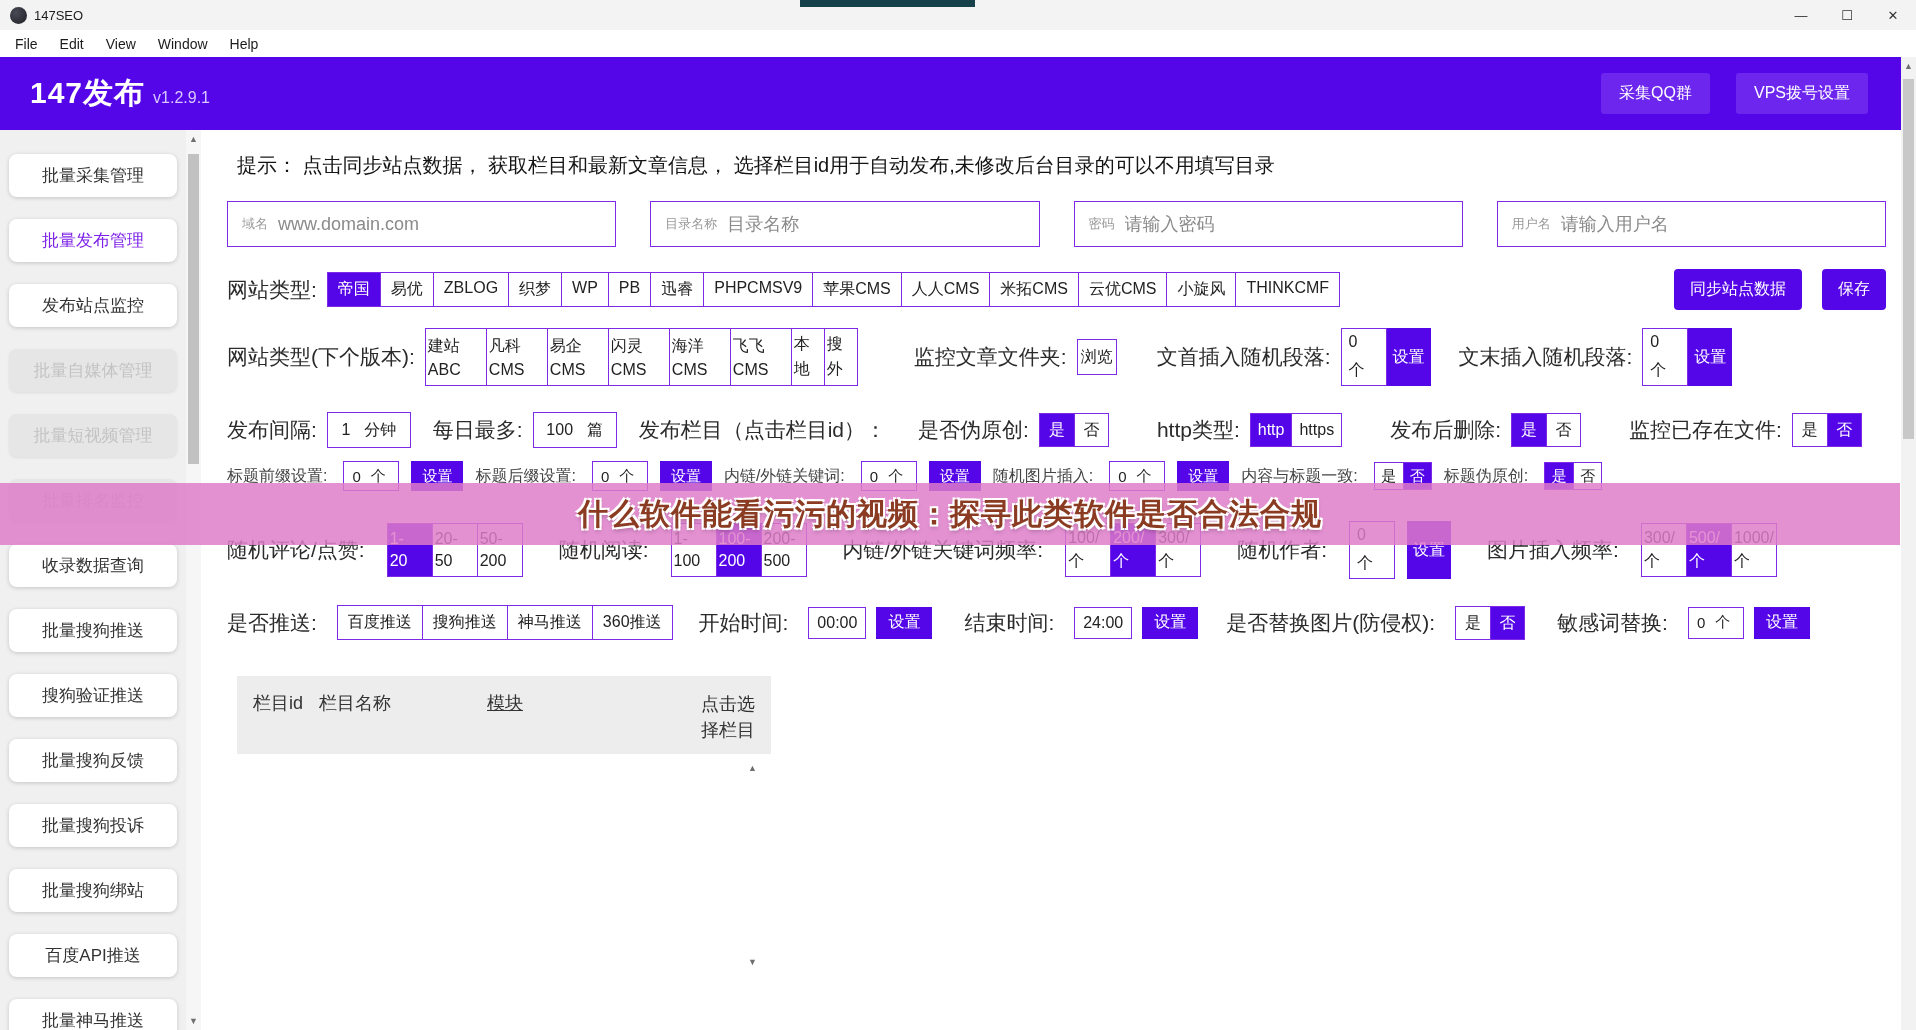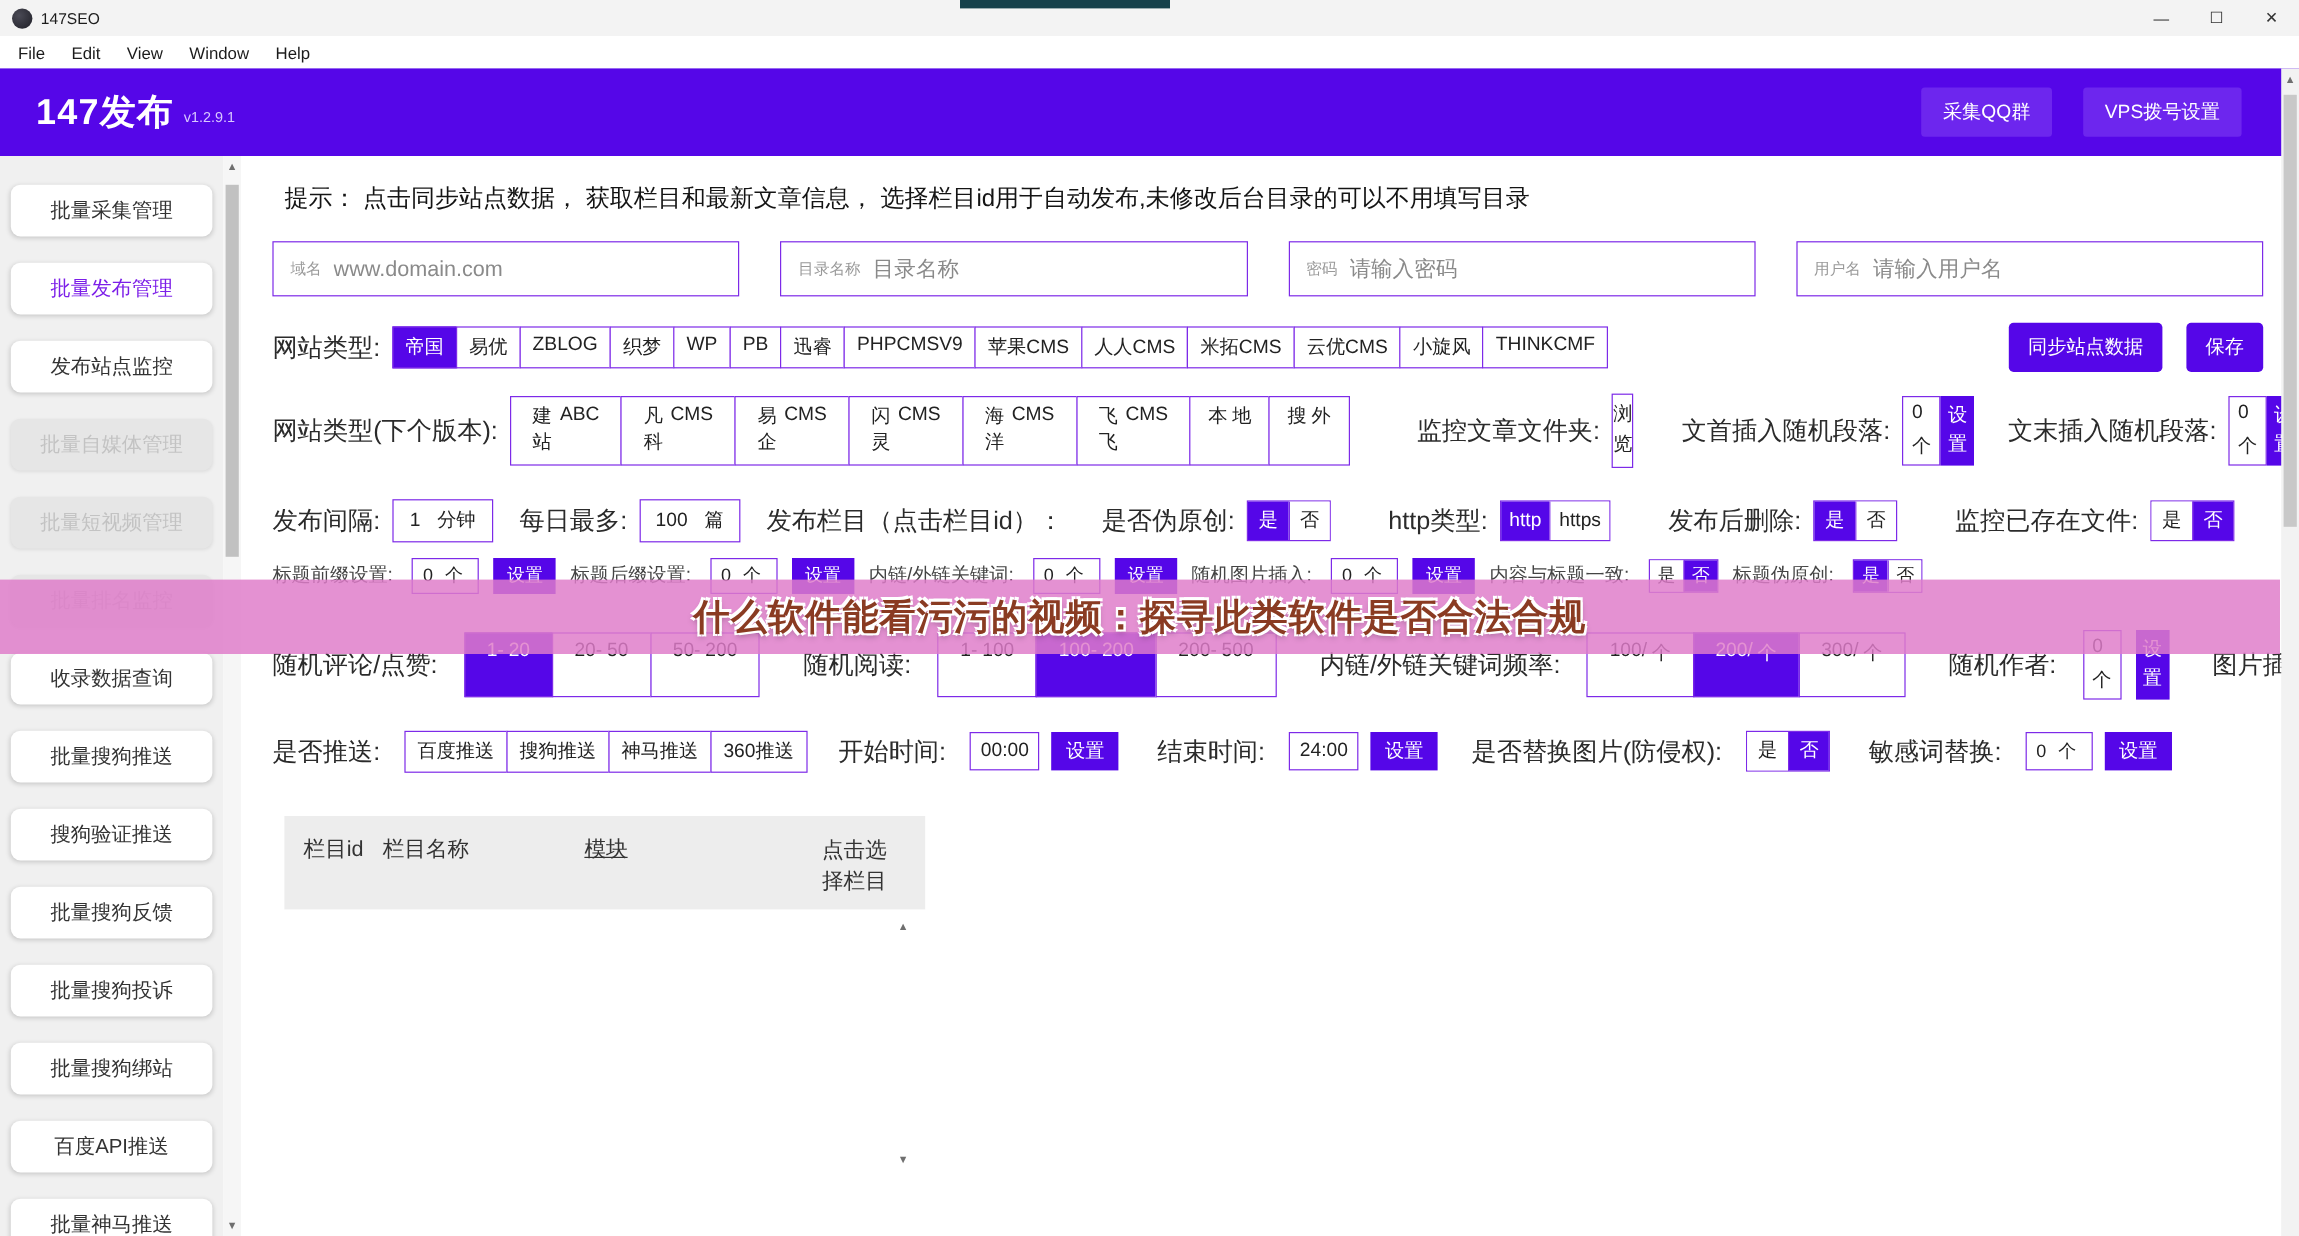--- a/index.html
+++ b/index.html
@@ -16,21 +16,21 @@
   .win-controls{margin-left:auto;display:flex;height:100%;}
   .win-btn{width:46px;display:flex;align-items:center;justify-content:center;font-size:13px;color:#333;cursor:default;}
 
   
   .menubar{height:27px;background:#fff;display:flex;align-items:center;padding-left:4px;font-size:14px;color:#1b1b1b;}
   .menu-item{padding:0 11px;}
 
   
   .appheader{height:73px;background:var(--accent);display:flex;align-items:center;padding:0 0 0 30px;}
   .app-name{color:#fff;font-size:30px;font-weight:bold;letter-spacing:1px;}
-  .app-ver{color:#d9c8ff;font-size:12px;margin-left:8px;margin-top:8px;}
+  .app-ver{color:#d9c8ff;font-size:16px;margin-left:8px;margin-top:8px;}
   .hdr-actions{margin-left:auto;display:flex;gap:26px;margin-right:48px;}
   .hdr-btn{background:#6d26ee;color:#fff;font-size:16px;padding:10px 18px;border-radius:3px;border:none;white-space:nowrap;}
 
   
   .content{display:flex;height:900px;position:relative;}
   .sidebar{width:186px;background:#f0f0f0;padding-top:24px;flex-shrink:0;}
   .side-btn{width:168px;height:43px;margin:0 auto 22px;background:#fff;border-radius:8px;box-shadow:0 1px 4px rgba(0,0,0,.18);display:flex;align-items:center;justify-content:center;font-size:17px;color:#333;white-space:nowrap;}
   .side-btn.active{color:#7c1fe8;}
   .side-btn.disabled{background:#e6e6e6;color:#c3c3c3;box-shadow:0 1px 3px rgba(0,0,0,.08);}
 
@@ -61,21 +61,21 @@
   .optgroup{display:inline-flex;}
   .opt{border:1px solid var(--bd);margin-left:-1px;padding:6px 10px;font-size:16px;color:#222;background:#fff;white-space:nowrap;}
   .optgroup .opt:first-child{margin-left:0;}
   .opt.sel{background:var(--accent);color:#fff;}
 
   .cms-row{margin-top:22px;}
   .cms-actions{margin-left:auto;display:flex;gap:20px;}
   .pbtn{background:var(--accent);color:#fff;border:none;border-radius:4px;font-size:16px;padding:10px 16px;white-space:nowrap;}
 
   .next-row{margin-top:18px;}
-  .cell2{border:1px solid var(--bd);margin-left:-1px;display:inline-flex;justify-content:center;gap:4px;padding:6px 18px;font-size:16px;color:#222;background:#fff;min-width:62px;height:58px;}
+  .cell2{border:1px solid var(--bd);margin-left:-1px;display:inline-flex;flex-direction:column;justify-content:center;gap:4px;padding:6px 2px;font-size:16px;color:#222;background:#fff;min-width:62px;height:58px;}
   .optgroup .cell2:first-child{margin-left:0;}
   .cell2.sel{background:var(--accent);color:#fff;}
   .cell2.narrow{min-width:34px;}
 
   .browse{border:1px solid var(--bd);width:40px;padding:5px 0;text-align:center;font-size:16px;color:#222;line-height:1.55;background:#fff;}
 
   .numbox{border:1px solid var(--bd);display:inline-flex;align-items:center;font-size:16px;color:#222;background:#fff;}
   .numbox.tall{flex-direction:column;align-items:flex-start;justify-content:space-between;width:46px;height:58px;padding:4px 7px;}
   .setbtn{background:var(--accent);color:#fff;border:none;font-size:16px;white-space:normal;}
   .setbtn.tall{width:44px;height:58px;padding:0 6px;line-height:1.5;}
@@ -104,21 +104,21 @@
   
   .tables{display:flex;margin-top:36px;}
   .tbl-left{width:534px;margin-left:10px;position:relative;}
   .tbl-right{width:944px;margin-left:130px;}
   .thead{background:#ededed;color:#333;font-size:18px;display:flex;padding:15px 16px;}
   .thead-left{height:78px;align-items:flex-start;}
   .thead-right{height:56px;align-items:center;}
   .c-id{width:66px;}
   .c-name{width:168px;}
   .c-mod{width:150px;text-decoration:underline;}
-  .c-sel{margin-left:auto;width:70px;line-height:1.45;}
+  .c-sel{margin-left:auto;width:70px;text-align:right;line-height:1.45;}
   .a-id{width:128px;}
   .a-title{flex:1;}
   .a-author{width:330px;}
   .a-time{width:110px;text-align:right;}
   .tbody{background:#fff;height:220px;}
   .tbl-scroll{position:absolute;right:12px;top:86px;height:206px;width:13px;display:flex;flex-direction:column;justify-content:space-between;}
 
   
   .banner{position:absolute;left:0;right:16px;top:483px;height:62px;z-index:100;display:flex;align-items:center;justify-content:center;}
   .banner::before{content:"";position:absolute;inset:0;background:var(--bannerbg);opacity:.84;}

